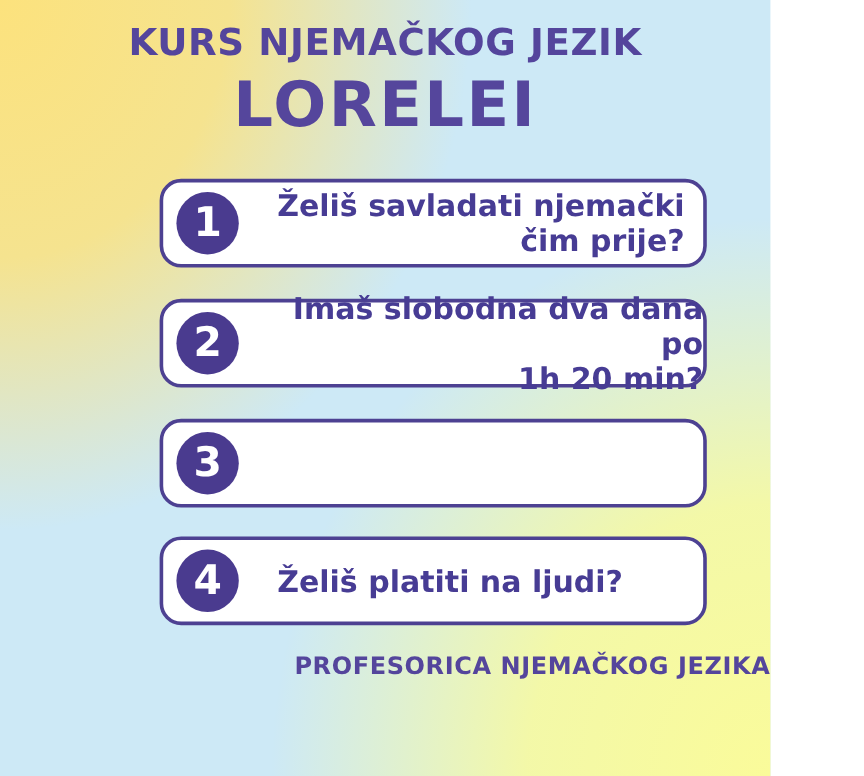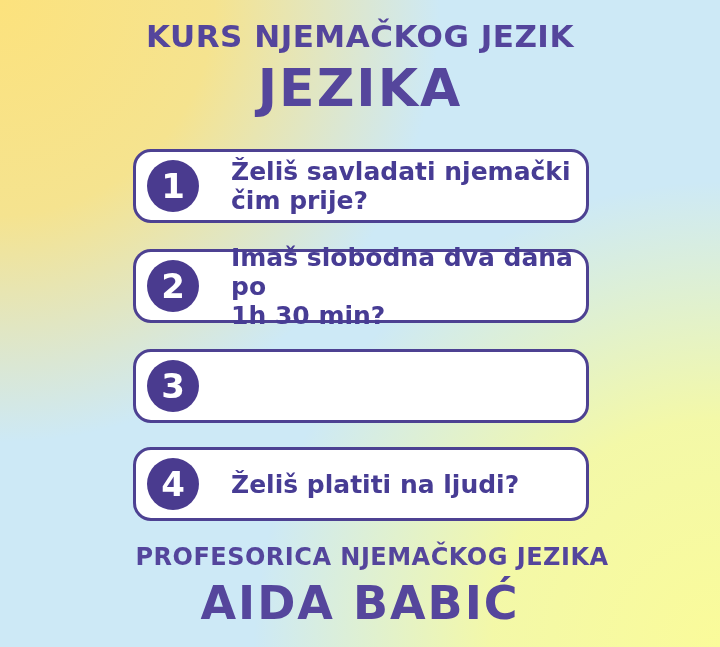--- a/index.html
+++ b/index.html
@@ -7,21 +7,21 @@
     padding: 0;
   }
   body {
     width: 720px;
     height: 647px;
     overflow: hidden;
     font-family: "DejaVu Sans", "Liberation Sans", sans-serif;
   }
   .poster {
     position: relative;
-    width: 720px;
+    width: 642px;
     height: 647px;
     background-color: #cde9f6;
     background-image:
       radial-gradient(ellipse 85% 95% at 0% 0%, rgba(252,226,125,1) 0%, rgba(252,226,125,0.85) 35%, rgba(252,226,125,0) 72%),
       radial-gradient(ellipse 90% 100% at 100% 100%, rgba(250,251,154,1) 0%, rgba(250,251,154,0.85) 35%, rgba(250,251,154,0) 72%);
     text-decoration: underline;
   }
   .title-line1 {
     position: absolute;
     top: 18px;
@@ -73,28 +73,29 @@
     align-items: center;
     justify-content: center;
   }
   .card-text {
     margin-left: 32px;
     font-size: 25px;
     line-height: 29px;
     font-weight: bold;
     color: #473c94;
     white-space: pre-line;
+    text-align: right;
   }
   .footer-line1 {
     position: absolute;
     top: 543px;
-    left: 12px;
+    left: 0;
     width: 100%;
-    text-align: center;
-    font-size: 24px;
+    text-align: right;
+    font-size: 20px;
     font-weight: bold;
     color: #54459c;
     letter-spacing: 0.5px;
   }
   .footer-line2 {
     position: absolute;
     top: 576px;
     left: 0;
     width: 100%;
     text-align: center;
@@ -104,40 +105,39 @@
     letter-spacing: 2px;
   }
 </style>
 </head>
 <body>
 
 <div class="poster">
 
   <div class="title-line1">KURS NJEMAČKOG JEZIK</div>
 
-  <div class="title-line2">JEZIKA</div>
+  <div class="title-line2">LORELEI</div>
 
   <div class="card card-1">
     <div class="num-circle">1</div>
     <div class="card-text">Želiš savladati njemački
 čim prije?</div>
   </div>
 
   <div class="card card-2">
     <div class="num-circle">2</div>
     <div class="card-text">Imaš slobodna dva dana po
-1h 30 min?</div>
+1h 20 min?</div>
   </div>
 
   <div class="card card-3">
     <div class="num-circle">3</div>
   </div>
 
   <div class="card card-4">
     <div class="num-circle">4</div>
     <div class="card-text">Želiš platiti na ljudi?</div>
   </div>
 
   <div class="footer-line1">PROFESORICA NJEMAČKOG JEZIKA</div>
 
-  <div class="footer-line2">AIDA BABIĆ</div>
 
 </div>
 
 </body></html>

